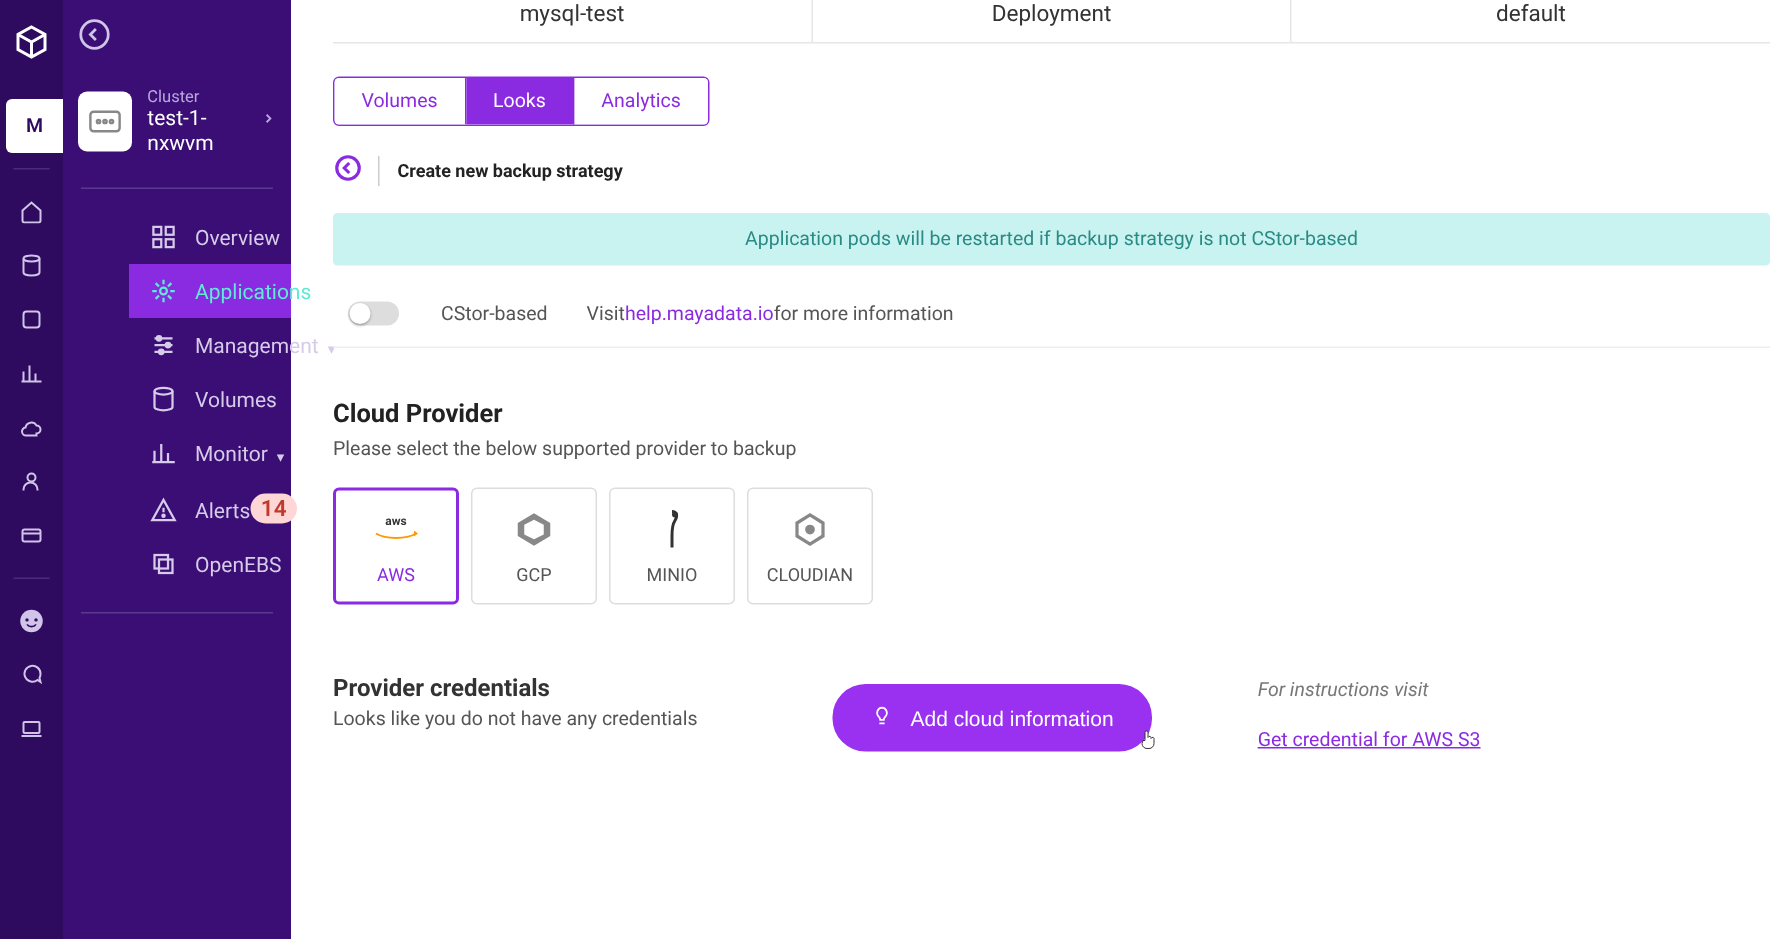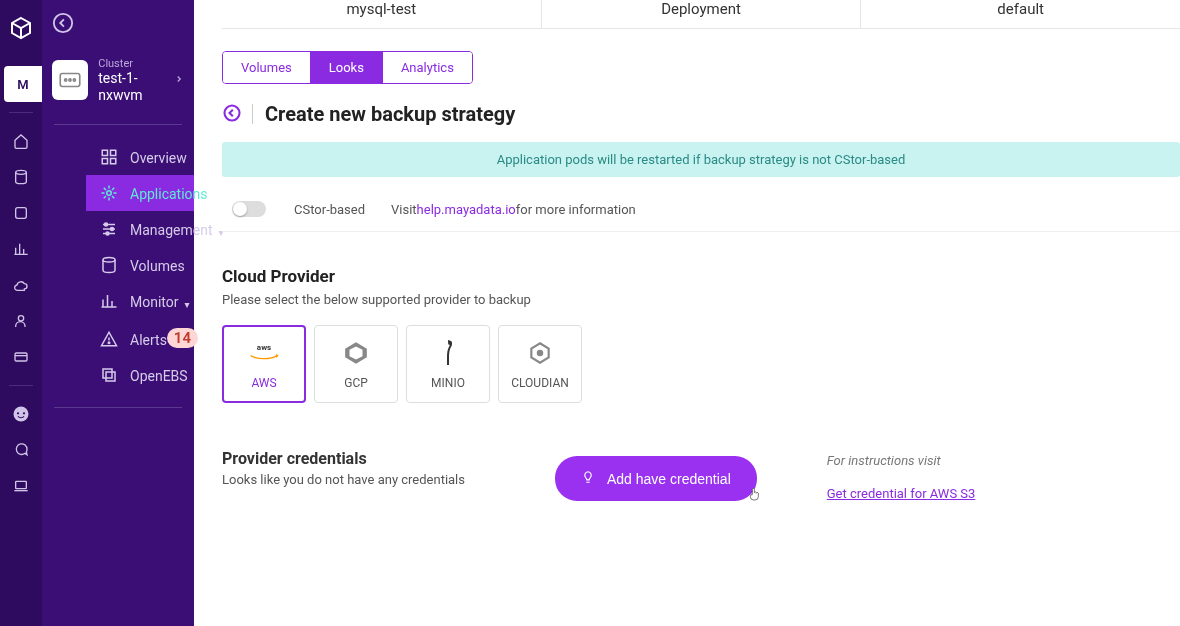--- a/index.html
+++ b/index.html
@@ -150,21 +150,21 @@
     align-items: center;
     margin-bottom: 16px;
   }
   .page-title-row .back {
     color: #8a2be2;
     margin-right: 10px;
   }
   .page-title-row .sep {
     width: 1px; height: 20px; background: #ccc; margin-right: 12px;
   }
-  .page-title { font-size: 20px; font-weight: 700; color: #222; }
+  .page-title { font-size: 12px; font-weight: 700; color: #222; }
 
   .info-banner {
     background: #c9f3f0;
     color: #2a8a85;
     text-align: center;
     padding: 10px;
     font-size: 13px;
     border-radius: 3px;
     margin-bottom: 10px;
   }
@@ -487,21 +487,21 @@
     <div class="cred-left">
       <h2>Provider credentials</h2>
       <div class="sub2">Looks like you do not have any credentials</div>
     </div>
     <button class="add-btn">
       <span class="bulb">
         <svg width="14" height="18" viewBox="0 0 24 24" fill="none" stroke="#fff" stroke-width="2">
             <path d="M9 21h6M10 17h4M12 3a6 6 0 00-4 10c1 1 2 2 2 4h4c0-2 1-3 2-4a6 6 0 00-4-10z"></path>
           </svg>
       </span>
-      <span>Add have credential</span>
+      <span>Add cloud information</span>
       <span class="cursor-hand">
         <svg width="16" height="18" viewBox="0 0 24 24" fill="#fff" stroke="#333" stroke-width="1">
             <path d="M8 13V5a1.5 1.5 0 013 0v5l1-1a1.5 1.5 0 012 2l1-1a1.5 1.5 0 012 2v4a5 5 0 01-5 5h-2a5 5 0 01-5-5l1-3z"></path>
           </svg>
       </span>
     </button>
     <div class="instr">
       <div style="font-style:italic">For instructions visit</div>
       <a href="#" class="link">Get credential for AWS S3</a>
     </div>

